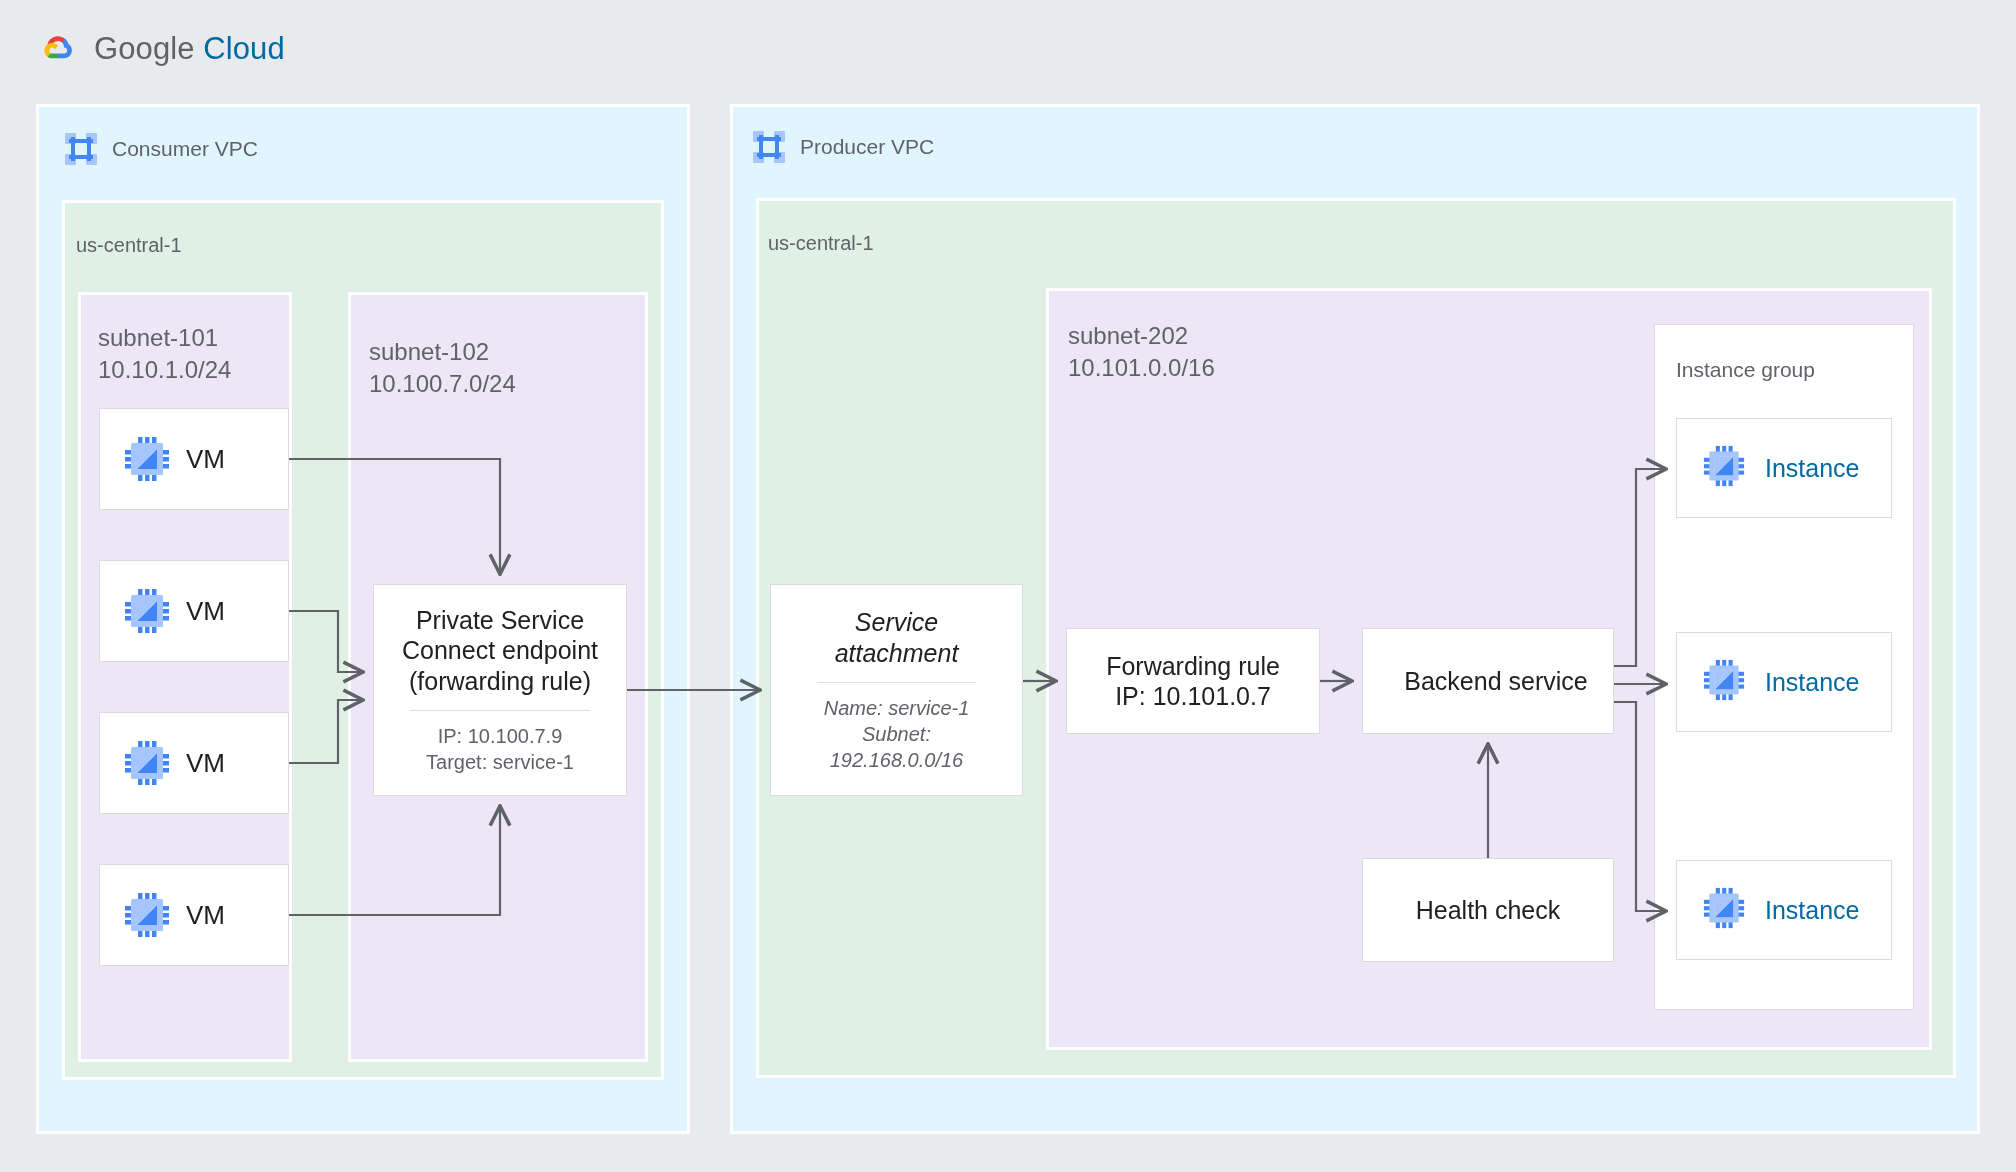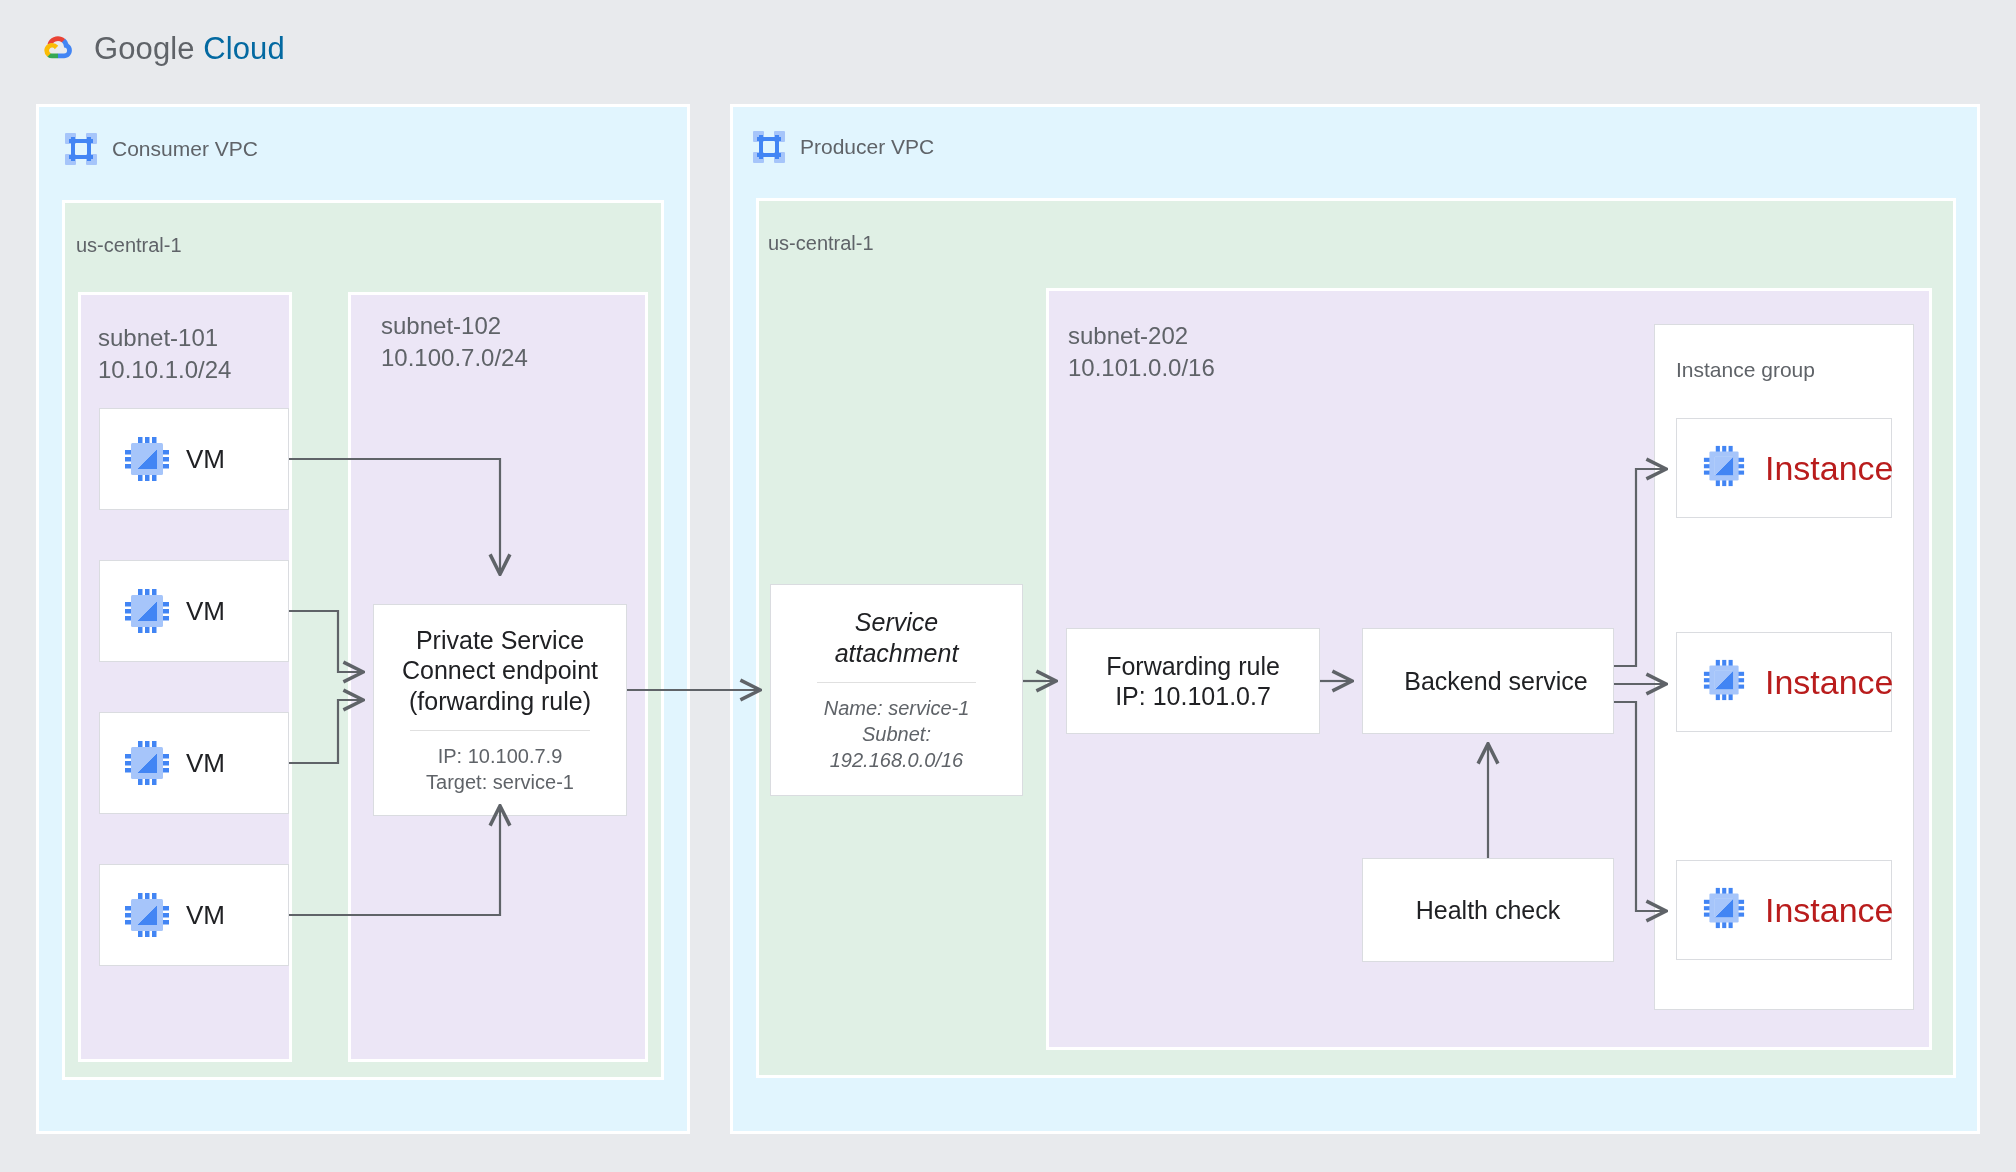--- a/index.html
+++ b/index.html
@@ -35,21 +35,21 @@
   .node-title{font-size:25px;color:#202124;text-align:center;line-height:1.22;}
   .node-sub{font-size:20px;color:#5f6368;text-align:center;line-height:1.3;}
   .hr{width:78%;height:1px;background:#e0e0e0;margin:14px 0 12px 0;}
 
   .vmbox{position:absolute;background:#fff;border:1px solid #dadce0;box-sizing:border-box;
          display:flex;align-items:center;gap:16px;padding-left:24px;}
   .vmbox .vmlabel{font-size:26px;color:#202124;}
 
   .instbox{position:absolute;background:#fff;border:1px solid #dadce0;box-sizing:border-box;
            display:flex;align-items:center;gap:16px;padding-left:26px;}
-  .instbox .vmlabel{font-size:34px;color:#b91c1c;}
+  .instbox .vmlabel{font-size:25px;color:#0369a1;}
 
   .igroup{position:absolute;background:#ffffff;border:1px solid #dadce0;box-sizing:border-box;}
   .igroup-label{position:absolute;font-size:21px;color:#5f6368;}
 
   
   .chip{position:relative;width:46px;height:46px;flex:none;}
 
   
   .vpcicon{position:relative;width:34px;height:34px;flex:none;}
 
@@ -201,26 +201,26 @@
         <rect x="7" y="7" width="32" height="32" rx="1.5" fill="#a6c5fa"></rect>
         <rect x="13" y="13" width="20" height="20" fill="#ffffff"></rect>
         <path d="M13 33 L33 13 L33 33 Z" fill="#4285f4"></path>
         <path d="M13 33 L33 13 L13 13 Z" fill="#a6c5fa"></path>
       </svg>
     </span>
     <span class="vmlabel">VM</span>
   </div>
 
   <div class="subnet" style="left:348px;top:292px;width:300px;height:770px;"></div>
-  <div class="subnet-label" style="left:369px;top:310px;margin-left:12px;">
+  <div class="subnet-label" style="left:369px;top:336px;">
     <div>subnet-102</div>
     <div>10.100.7.0/24</div>
   </div>
 
-  <div class="node col" style="left:373px;top:584px;width:254px;height:212px;padding:16px 10px;margin-top:20px;">
+  <div class="node col" style="left:373px;top:584px;width:254px;height:212px;padding:16px 10px;">
     <div class="node-title">
       <div>Private Service</div>
       <div>Connect endpoint</div>
       <div>(forwarding rule)</div>
     </div>
     <div class="hr"></div>
     <div class="node-sub">
       <div>IP: 10.100.7.9</div>
       <div>Target: service-1</div>
     </div>

